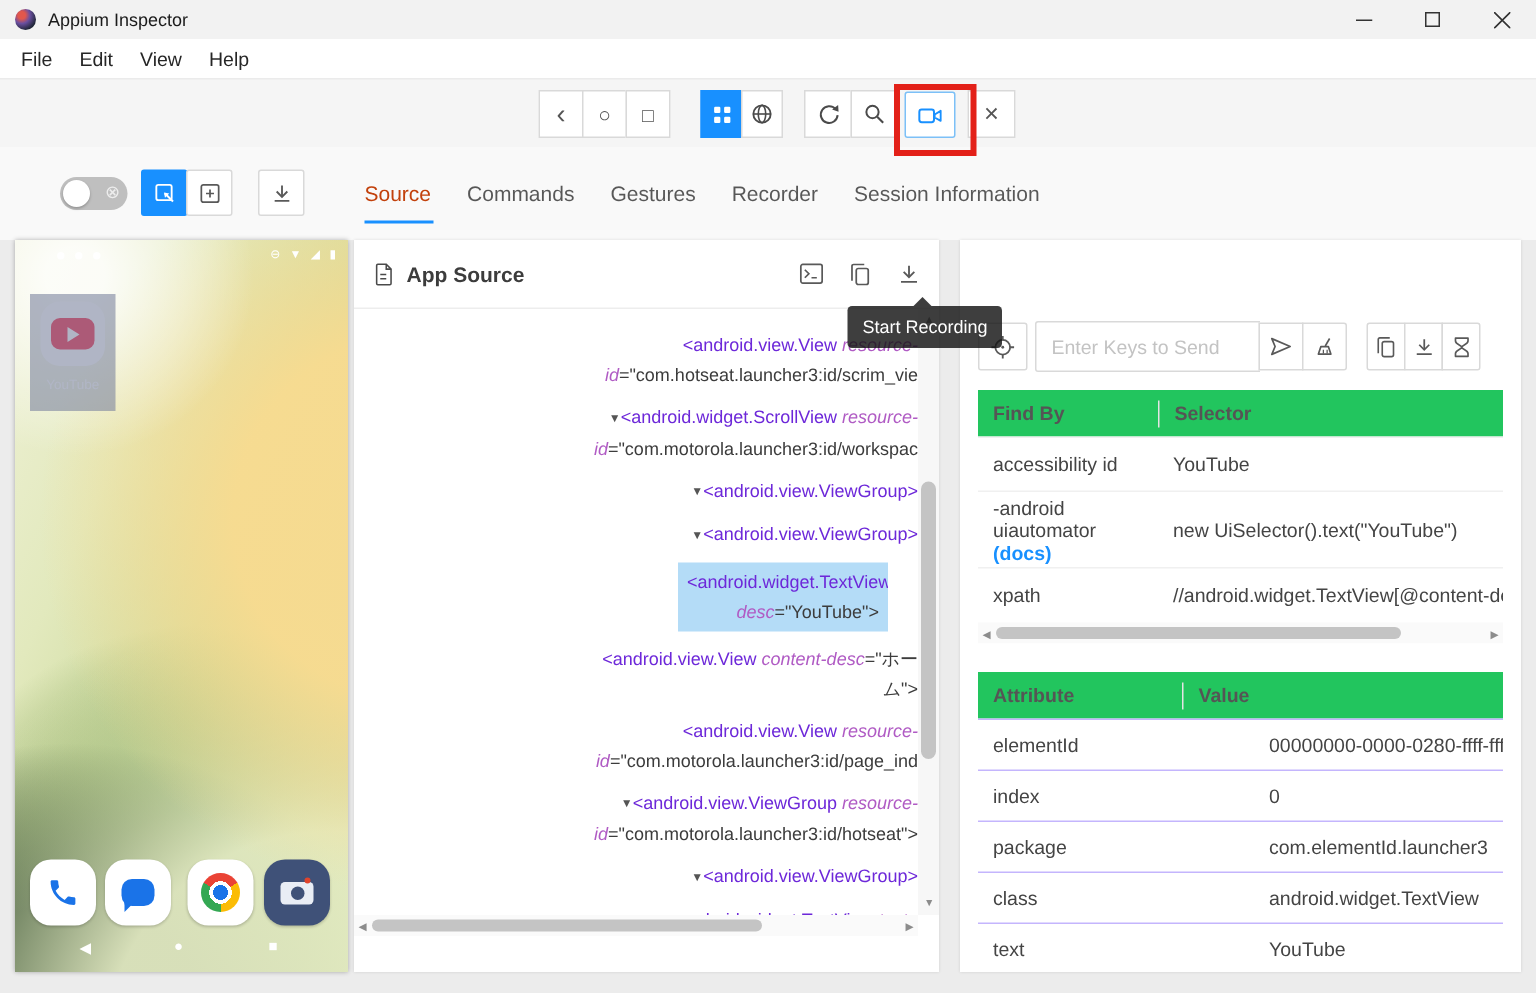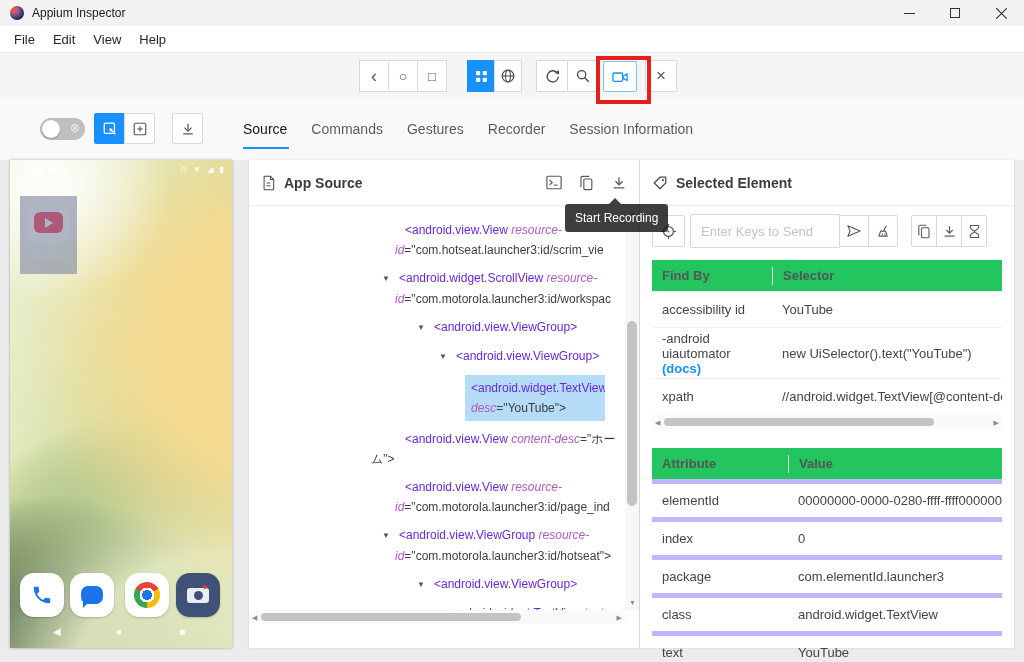--- a/index.html
+++ b/index.html
@@ -36,21 +36,21 @@
   .subheader{position:absolute;top:98px;left:0;right:0;height:62px;background:#f9f9f9;}
   .toggle{position:absolute;left:40px;top:20px;width:45px;height:22px;border-radius:11px;background:#bfbfbf;}
   .knob{position:absolute;left:2px;top:2px;width:18px;height:18px;border-radius:50%;background:#fff;box-shadow:0 1px 2px rgba(0,0,0,.25);}
   .togx{position:absolute;right:5px;top:3px;font-size:12px;color:#ededed;}
   .sqbtn{position:absolute;width:31px;height:31px;background:#fff;border:1px solid #d9d9d9;box-sizing:border-box;
          display:flex;align-items:center;justify-content:center;border-radius:2px;}
   .sqbtn.blue{background:#1890ff;border-color:#1890ff;}
   .tabbar{position:absolute;left:243px;top:0;height:62px;display:flex;align-items:center;}
   .tab{position:relative;height:62px;display:flex;align-items:center;padding:0 12px;font-size:14px;color:rgba(0,0,0,.65);}
   .tab:first-child{padding-left:0;}
-  .tab.active{color:#0f172a;}
+  .tab.active{color:#c2410c;}
   .tab.active::after{content:"";position:absolute;left:0;right:10px;bottom:11px;height:2px;background:#1890ff;}
   .tooltip{position:absolute;left:565px;top:106px;background:rgba(20,20,20,.82);color:#fff;font-size:12px;
            padding:7px 10px;border-radius:3px;z-index:50;white-space:nowrap;}
   .tooltip::before{content:"";position:absolute;top:-6px;left:44px;border:6px solid transparent;
                    border-bottom-color:rgba(20,20,20,.82);border-top:0;}
 
   
   .main{position:absolute;top:160px;left:0;right:0;bottom:0;background:#ececec;}
 
   
@@ -83,21 +83,21 @@
   .bubble{position:relative;width:22px;height:18px;background:#1a73e8;border-radius:7px;}
   .bubble::after{content:"";position:absolute;left:2px;bottom:-4px;border:5px solid transparent;border-top-color:#1a73e8;border-left-color:#1a73e8;}
   .cambody{position:relative;width:22px;height:15px;background:#e9edf5;border-radius:3px;}
   .camlens{position:absolute;left:7px;top:3px;width:9px;height:9px;border-radius:50%;background:#3f5178;}
   .camdot{position:absolute;right:2px;top:-3px;width:4px;height:4px;border-radius:50%;background:#e0442c;}
   .navbar{position:absolute;left:0;right:0;top:466px;height:16px;color:#fff;}
   .nav-el{position:absolute;top:0;font-size:10px;color:#fff;}
 
   
   .panel{position:absolute;top:0;height:488px;background:#fff;box-shadow:0 0 2px rgba(0,0,0,.12);}
-  .src{left:249px;width:390px;}
+  .src{left:236px;width:390px;text-align:right;}
   .sel{left:640px;width:374px;}
   .panel-h{height:45px;border-bottom:1px solid #ededed;display:flex;align-items:center;padding:0 12px;gap:8px;}
   .panel-title{font-size:14px;font-weight:bold;color:#3c3c3c;}
   .ph-icons{margin-left:auto;display:flex;gap:17px;align-items:center;}
 
   
   .tree{position:absolute;top:46px;left:0;right:14px;bottom:38px;overflow:hidden;padding:6px 0 0 10px;
         font-size:12px;color:#3c3c3c;}
   .trow{line-height:20px;white-space:nowrap;}
   .trow.nd{margin-top:8px;}
@@ -133,21 +133,21 @@
   .fb-row{display:flex;align-items:center;min-height:35px;border-top:1px solid #f0f0f0;font-size:13px;color:#444;}
   .fb-row:nth-child(2){min-height:50px;}
   .fbwrap .c1,.tblhead .c1{width:110px;padding-left:10px;flex:none;}
   .fbwrap .c2,.tblhead .c2{flex:1;padding-left:10px;overflow:hidden;white-space:nowrap;}
   .hdiv{width:1px;height:18px;background:#e4e4e4;}
   .doclink{color:#1890ff;font-weight:bold;font-size:13px;}
   .fbsb{position:relative;height:14px;background:#fafafa;margin-top:1px;}
   .fbsb .thumb{position:absolute;top:3px;height:8px;left:12px;width:270px;background:#c4c4c4;border-radius:4px;}
 
   .atwrap{position:absolute;left:12px;right:12px;top:288px;overflow:hidden;}
-  .at-row{display:flex;align-items:center;height:33px;border-top:5px solid #c4b5fd;font-size:13px;color:#444;}
+  .at-row{display:flex;align-items:center;height:33px;border-top:1px solid #c4b5fd;font-size:13px;color:#444;gap:48px;}
   .atwrap .ac1{width:126px;padding-left:10px;flex:none;}
   .atwrap .ac2{flex:1;padding-left:10px;overflow:hidden;white-space:nowrap;}
 </style>
 </head>
 <body>
 
 <div class="app">
 
   <div class="titlebar">
     <div class="applogo"></div>
@@ -371,27 +371,20 @@
         <span class="sbarrow" style="bottom:4px;left:4px">▼</span>
       </div>
       <div class="hsb">
         <span class="sbarrow" style="left:3px;top:4px">◀</span>
         <div class="thumb"></div>
         <span class="sbarrow" style="right:3px;top:4px">▶</span>
       </div>
     </div>
 
     <div class="panel sel">
-      <div class="panel-h">
-        <svg width="16" height="16" viewBox="0 0 18 18">
-          <path d="M2.5 9 L9 2.5 H15.5 V9 L9 15.5 Z" fill="none" stroke="#4a4a4a" stroke-width="1.4" stroke-linejoin="round"></path>
-          <circle cx="12.2" cy="5.8" r="1.2" fill="#4a4a4a"></circle>
-        </svg>
-        <span class="panel-title">Selected Element</span>
-      </div>
 
       <div class="actrow">
         <div class="abtn">
           <svg width="17" height="17" viewBox="0 0 18 18">
             <circle cx="9" cy="9" r="5.2" fill="none" stroke="#595959" stroke-width="1.3"></circle>
             <line x1="9" y1="1" x2="9" y2="4" stroke="#595959" stroke-width="1.3"></line>
             <line x1="9" y1="14" x2="9" y2="17" stroke="#595959" stroke-width="1.3"></line>
             <line x1="1" y1="9" x2="4" y2="9" stroke="#595959" stroke-width="1.3"></line>
             <line x1="14" y1="9" x2="17" y2="9" stroke="#595959" stroke-width="1.3"></line>
             <circle cx="9" cy="9" r="1" fill="#595959"></circle>

